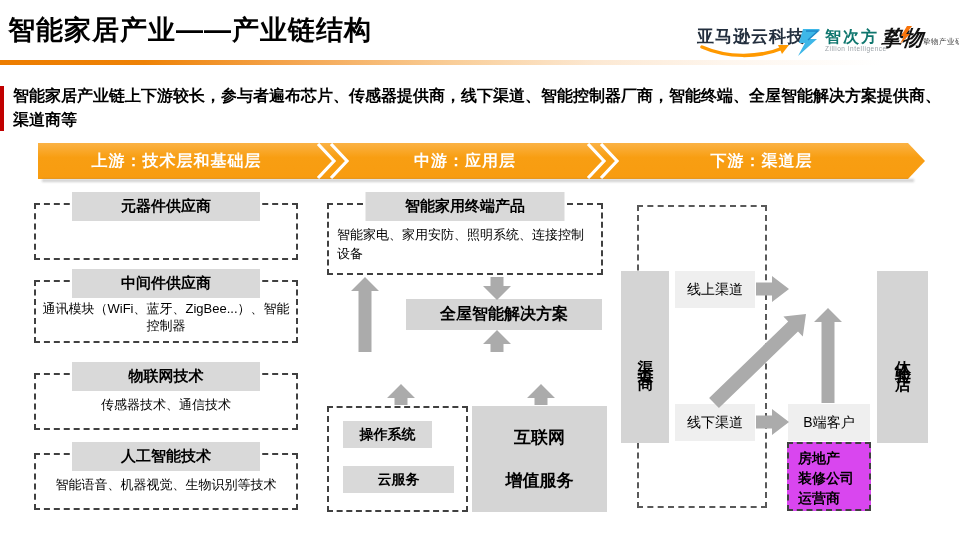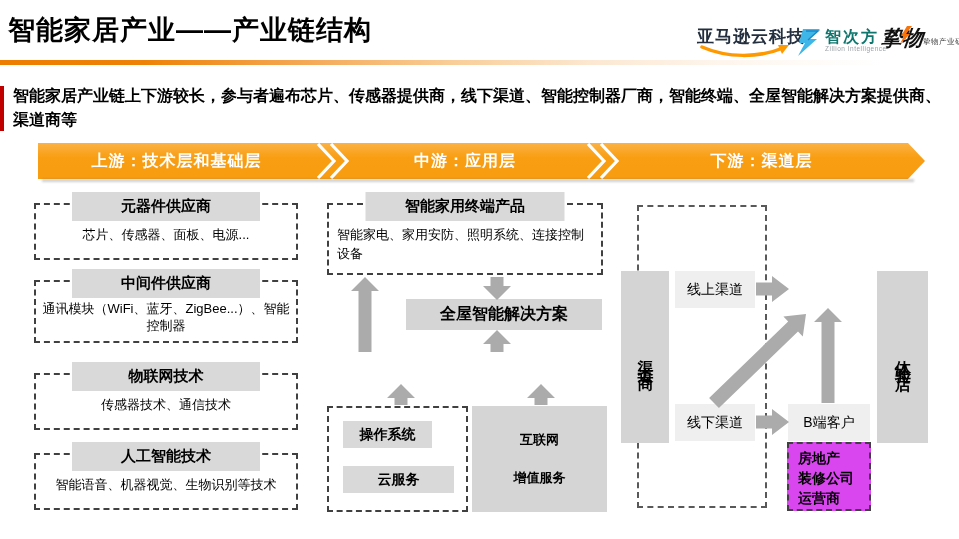--- a/index.html
+++ b/index.html
@@ -44,21 +44,21 @@
     display:flex;align-items:center;justify-content:center;font-weight:bold;font-size:15px;white-space:nowrap;}
   .body-center{display:flex;align-items:flex-start;justify-content:center;text-align:center;
     font-size:13px;line-height:17px;padding:21px 5px 0;}
   .gray-box{position:absolute;background:#D5D5D5;display:flex;align-items:center;justify-content:center;
     font-size:15px;font-weight:700;box-sizing:border-box;}
   .light-box{position:absolute;background:#EFEFEF;display:flex;align-items:center;justify-content:center;
     font-size:14px;font-weight:500;box-sizing:border-box;}
   .vtext{writing-mode:vertical-rl;text-orientation:upright;letter-spacing:7px;font-size:16px;}
   
   .terminal-body{font-size:13px;line-height:19px;text-align:left;padding:20px 8px 0 8px;}
-  .internet-box{flex-direction:column;gap:20px;font-size:13px;justify-content:center;}
+  .internet-box{flex-direction:column;gap:20px;font-size:17px;justify-content:center;}
   
   .d-dashed{position:absolute;left:637px;top:205px;width:130px;height:303px;border:2px dashed #595959;box-sizing:border-box;}
   .b-detail{position:absolute;left:787px;top:442px;width:84px;height:69px;border:2px dashed #404040;
     box-sizing:border-box;background:#d946ef;padding:4px 0 0 9px;font-size:14px;line-height:20px;font-weight:bold;}
   .arrows{position:absolute;left:0;top:0;pointer-events:none;}
 </style>
 </head>
 <body>
 
 <div class="slide">
@@ -106,21 +106,20 @@
     </svg>
     <svg class="chev c2" width="34" height="36" viewBox="0 0 34 36">
       <polyline points="2,1 18,18 2,35" fill="none" stroke="#fff" stroke-width="3.2"></polyline>
       <polyline points="15,1 31,18 15,35" fill="none" stroke="#fff" stroke-width="3.2"></polyline>
     </svg>
   </div>
   <div class="banner-shadow"></div>
 
   <div class="dash-box" style="left:34px;top:203px;width:264px;height:57px;">
     <div class="hdr" style="width:188px;">元器件供应商</div>
-    <div class="body-center">芯片、传感器、面板、电源...</div>
   </div>
   <div class="dash-box" style="left:34px;top:280px;width:264px;height:63px;">
     <div class="hdr" style="width:188px;">中间件供应商</div>
     <div class="body-center" style="padding-top:18px;">通讯模块（WiFi、蓝牙、ZigBee...）、智能控制器</div>
   </div>
   <div class="dash-box" style="left:34px;top:373px;width:264px;height:57px;">
     <div class="hdr" style="width:188px;">物联网技术</div>
     <div class="body-center">传感器技术、通信技术</div>
   </div>
   <div class="dash-box" style="left:34px;top:453px;width:264px;height:57px;">

